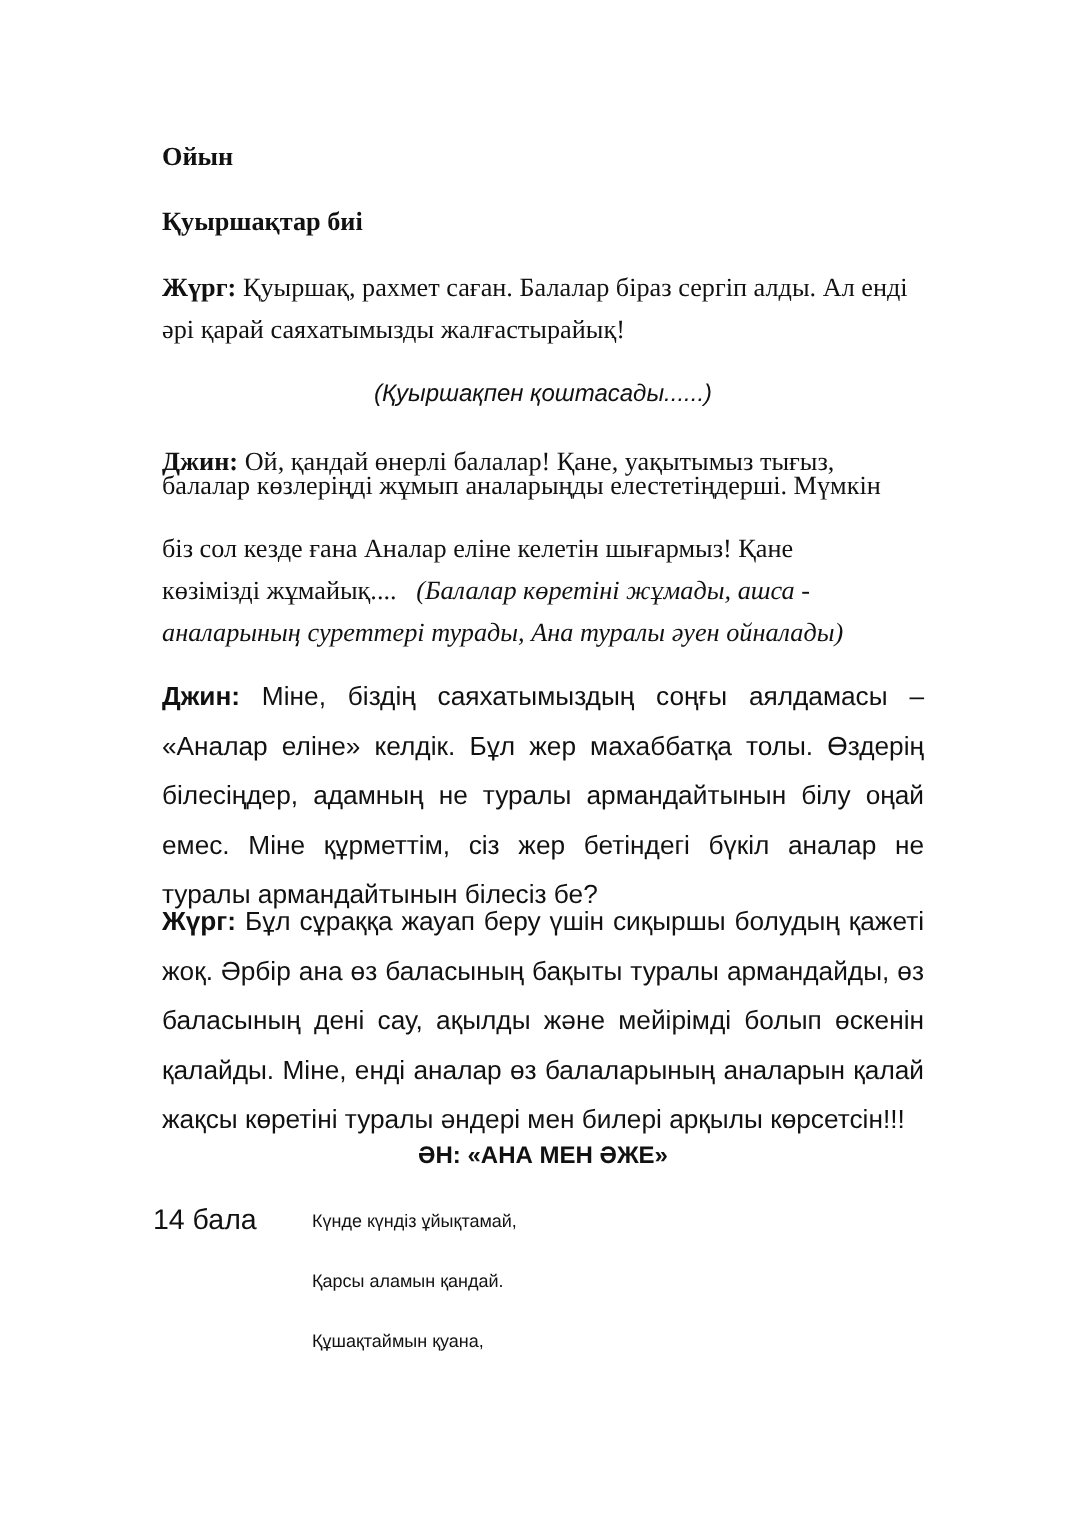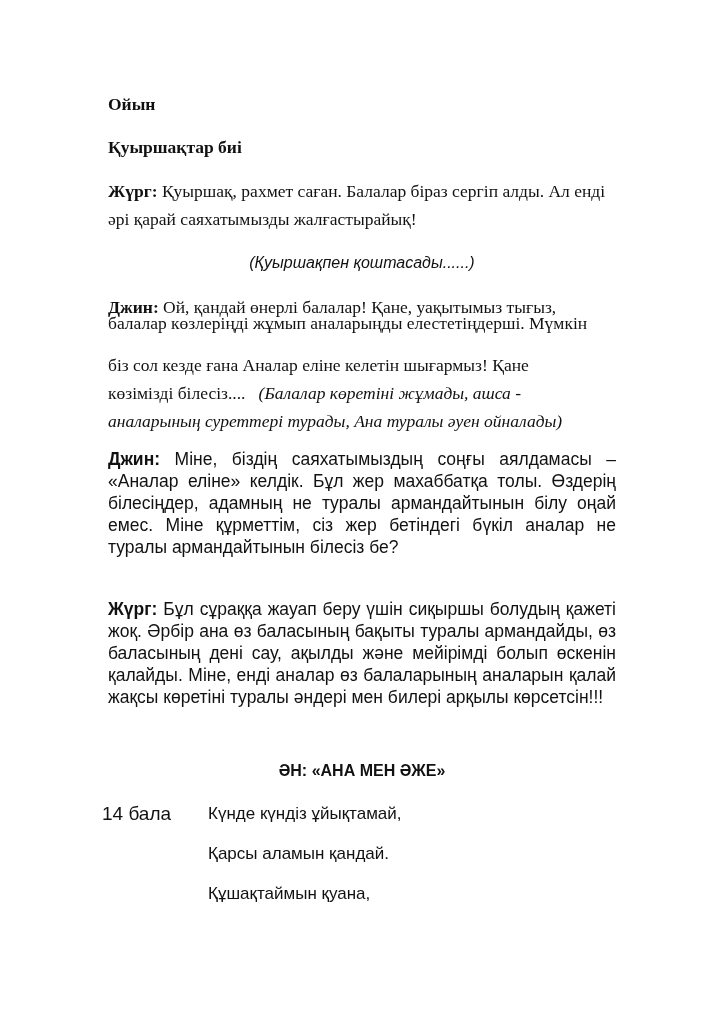--- a/index.html
+++ b/index.html
@@ -2,42 +2,42 @@
 <html><head>
   <meta charset="utf-8">
   <style>
     html, body { margin: 0; padding: 0; background: #ffffff; }
     body { width: 724px; height: 1024px; position: relative; overflow: hidden;
            font-family: "Liberation Sans", "DejaVu Sans", sans-serif; color: #111; }
     .page { position: absolute; left: 108px; top: 0; width: 508px; }
     .line { position: absolute; left: 0; white-space: nowrap; font-size: 17.5px; line-height: 22px; font-family: Liberation Serif, serif; }
     .b { font-weight: bold; }
     .i { font-style: italic; }
-    .just { position: absolute; left: 0; width: 508px; font-size: 17.5px; line-height: 22px;
+    .just { position: absolute; left: 0; width: 508px; font-size: 17.5px; line-height: 33px;
             text-align: justify; text-align-last: left; }
     .center { position: absolute; left: 0; width: 508px; text-align: center; font-size: 16px; line-height: 22px; }
     .song-no { position: absolute; left: 102px; white-space: nowrap; font-size: 19px; line-height: 22px; }
-    .verse { position: absolute; left: 208px; white-space: nowrap; font-size: 17px; line-height: 22px; }
+    .verse { position: absolute; left: 208px; white-space: nowrap; font-size: 12px; line-height: 22px; }
   </style>
 </head>
 <body>
 
 <div class="page">
   <div class="line b" style="top:93px">Ойын</div>
   <div class="line b" style="top:136px">Қуыршақтар биі</div>
 
   <div class="line" style="top:180px"><span class="b">Жүрг:</span><span> Қуыршақ, рахмет саған. Балалар біраз сергіп алды. Ал енді</span></div>
   <div class="line" style="top:208px">әрі қарай саяхатымызды жалғастырайық!</div>
 
   <div class="center i" style="top:252px">(Қуыршақпен қоштасады......)</div>
 
   <div class="line" style="top:296px"><span class="b">Джин:</span><span> Ой, қандай өнерлі балалар! Қане, уақытымыз тығыз,</span></div>
   <div class="line" style="top:312px">балалар көзлеріңді жұмып аналарыңды елестетіңдерші. Мүмкін</div>
   <div class="line" style="top:354px">біз сол кезде ғана Аналар еліне келетін шығармыз! Қане</div>
-  <div class="line" style="top:382px"><span style="white-space:pre">көзімізді білесіз....   </span><span class="i">(Балалар көретіні жұмады, ашса -</span></div>
+  <div class="line" style="top:382px"><span style="white-space:pre">көзімізді жұмайық....   </span><span class="i">(Балалар көретіні жұмады, ашса -</span></div>
   <div class="line i" style="top:410px">аналарының суреттері турады, Ана туралы әуен ойналады)</div>
 
   <div class="just" style="top:448px"><span class="b">Джин:</span><span> Міне, біздің саяхатымыздың соңғы аялдамасы – «Аналар еліне» келдік. Бұл жер махаббатқа толы. Өздерің білесіңдер, адамның не туралы армандайтынын білу оңай емес. Міне құрметтім, сіз жер бетіндегі бүкіл аналар не туралы армандайтынын білесіз бе?</span></div>
 
   <div class="just" style="top:598px"><span class="b">Жүрг:</span><span> Бұл сұраққа жауап беру үшін сиқыршы болудың қажеті жоқ. Әрбір ана өз баласының бақыты туралы армандайды, өз баласының дені сау, ақылды және мейірімді болып өскенін қалайды. Міне, енді аналар өз балаларының аналарын қалай жақсы көретіні туралы  әндері мен билері  арқылы көрсетсін!!!</span></div>
 
   <div class="center b" style="top:760px">ӘН: «АНА МЕН ӘЖЕ»</div>
 </div>
 
 <div class="song-no" style="top:803px">14 бала</div>

